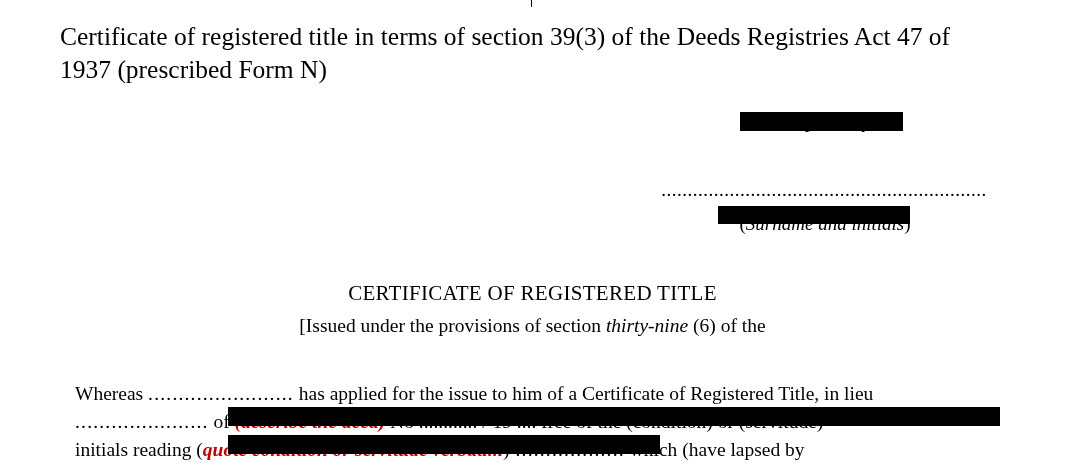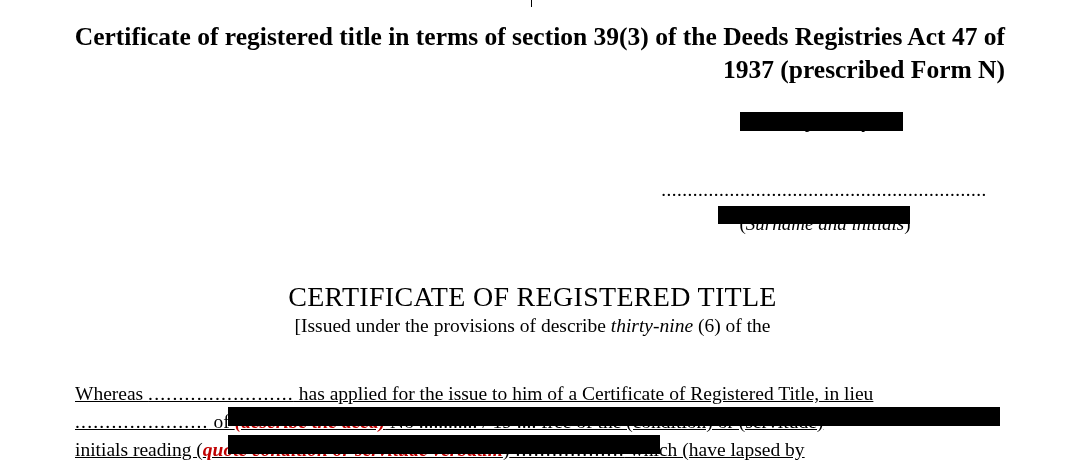--- a/index.html
+++ b/index.html
@@ -30,23 +30,23 @@
     width: 1px;
     height: 7px;
     background: #000000;
   }
 
   .doc-title {
     position: absolute;
     top: 20px;
     left: 60px;
     width: 945px;
-    text-align: right;
+    text-align: left;
     font-family: "Liberation Serif", serif;
-    font-weight: bold;
+    font-weight: normal;
     font-size: 25.5px;
     line-height: 33px;
     letter-spacing: 0px;
   }
 
   
   .redact {
     position: absolute;
     background: #000000;
   }
@@ -110,21 +110,21 @@
   .surname-caption .paren {
     font-style: normal;
   }
 
   .cert-heading {
     position: absolute;
     top: 281px;
     left: 60px;
     width: 945px;
     text-align: center;
-    font-size: 28px;
+    font-size: 21px;
     letter-spacing: 0.3px;
   }
 
   .issued-under {
     position: absolute;
     top: 314px;
     left: 60px;
     width: 945px;
     text-align: center;
     font-size: 19.5px;
@@ -139,21 +139,20 @@
     top: 380px;
     left: 75px;
     width: 932px;
     font-size: 19.5px;
     line-height: 28px;
     text-align: justify;
   }
   .body-text .ln {
     display: block;
     white-space: nowrap;
-    text-decoration: underline;
   }
   .dots { letter-spacing: 1.2px; }
   .red-italic {
     color: #c00000;
     font-style: italic;
     font-weight: bold;
   }
 </style>
 </head>
 <body>
@@ -169,21 +168,21 @@
 
   <div class="dotted-line">..............................................................</div>
 
   <div class="redact redact-surname"></div>
 
   <div class="surname-caption"><span class="paren">(</span><span>Surname and initials</span><span class="paren">)</span></div>
 
   <div class="cert-heading">CERTIFICATE OF REGISTERED TITLE</div>
 
   <div class="issued-under">
-    <span><span>[Issued under the provisions of describe </span><i>thirty-nine</i><span> (6) of the</span></span><br>
+    <span><span>[Issued under the provisions of section </span><i>thirty-nine</i><span> (6) of the</span></span><br>
   </div>
 
   <div class="body-text">
     <span class="ln"><span>Whereas </span><span class="dots">........................</span><span> has applied for the issue to him of a Certificate of Registered Title, in lieu</span></span>
     <span class="ln"><span class="dots">......................</span><span> of </span><span class="red-italic">(describe the deed)</span><span> No ............ / 19 .... free of the (condition) or (servitude)</span></span>
     <span class="ln"><span>initials  reading  (</span><span class="red-italic">quote condition or servitude verbatim</span><span>)</span><span class="dots"> ..................</span><span>  which  (have  lapsed  by</span></span>
 
   </div>
 
   <div class="redact redact-line2"></div>

